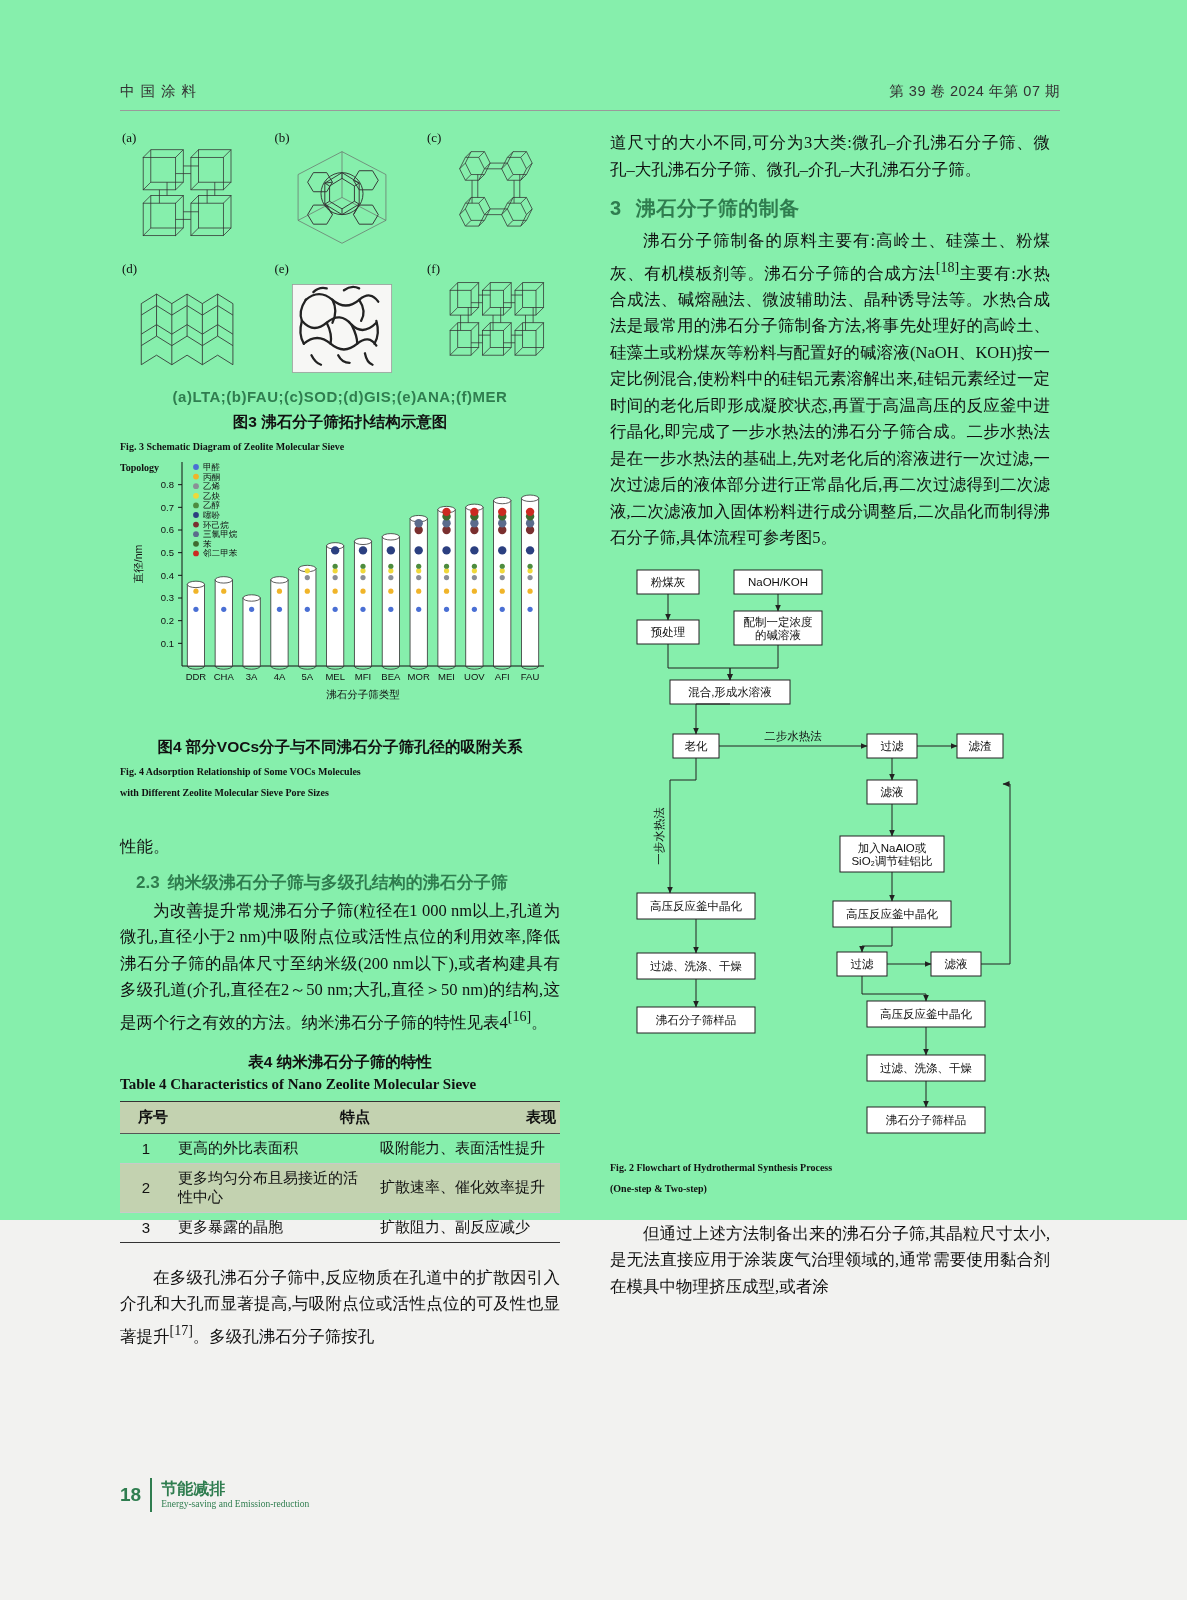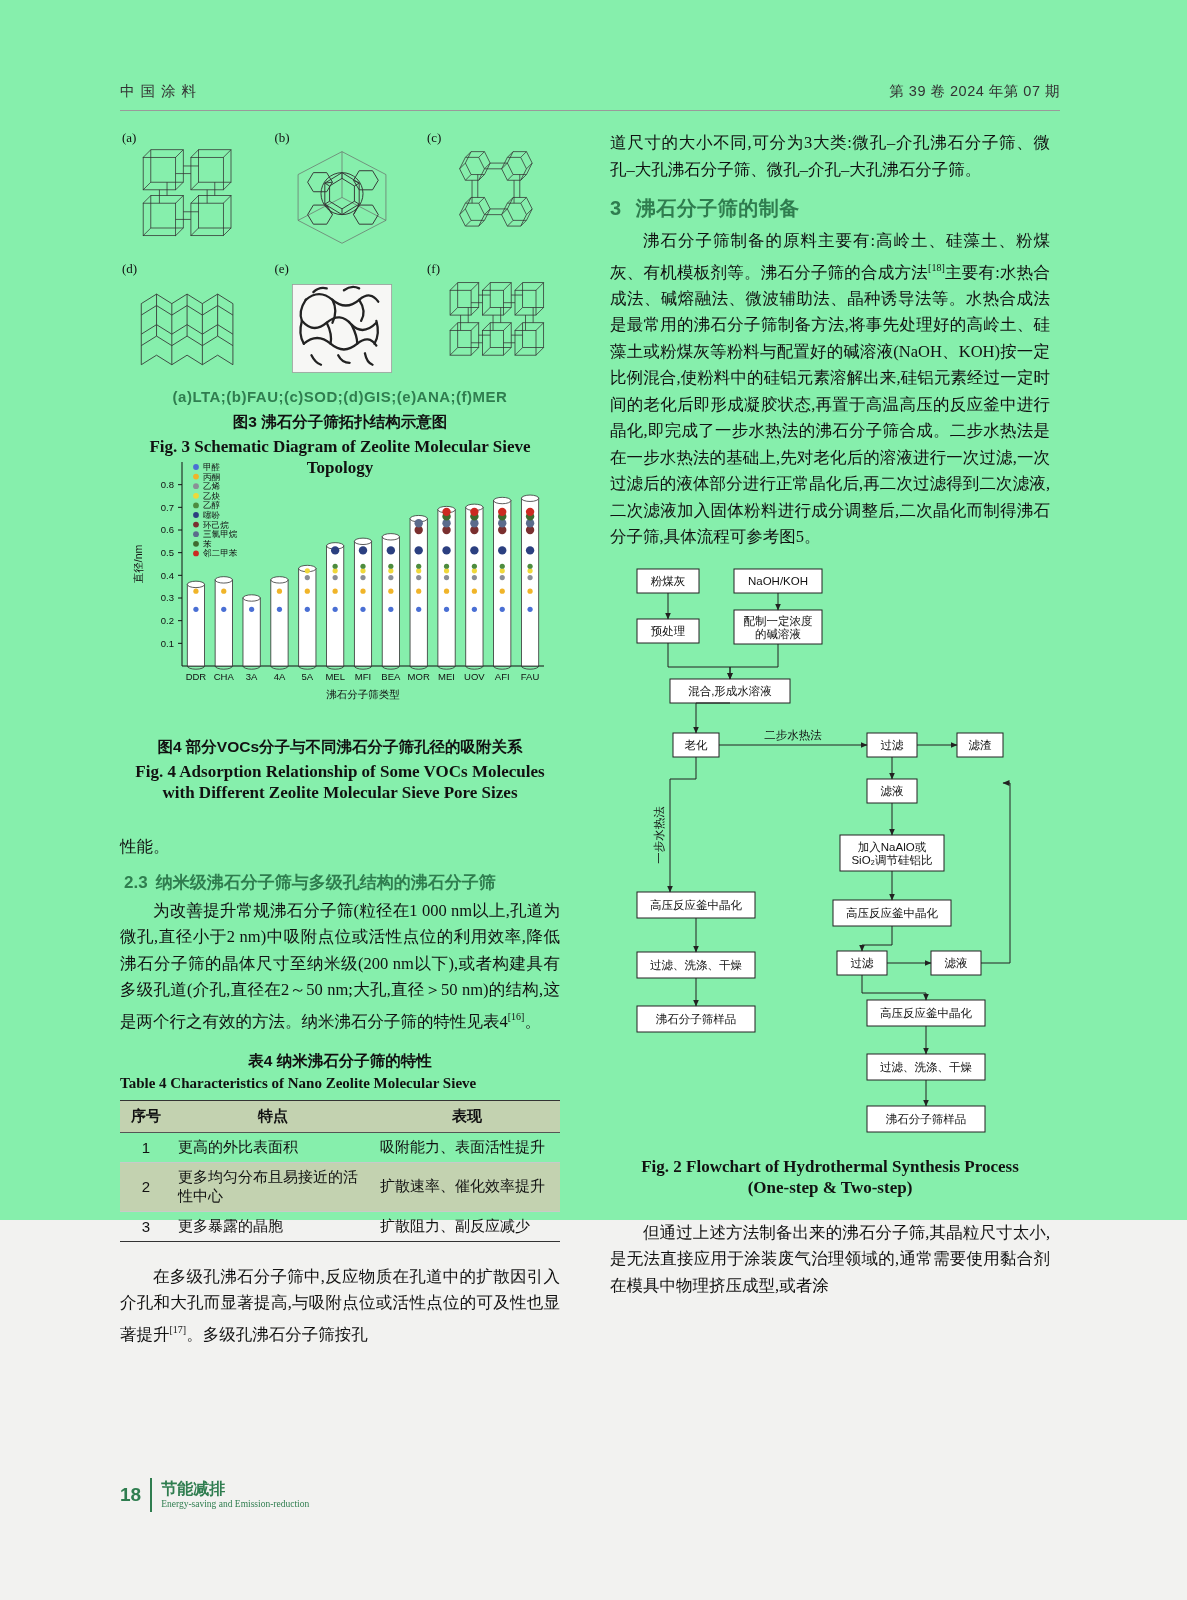--- a/index.html
+++ b/index.html
@@ -49,58 +49,58 @@
     font-size:20px;
     margin:12px 0 6px 0;
     letter-spacing:0.5px;
   }
   .sec-h .num{margin-right:14px;}
   .sub-h{
     font-family:"Liberation Sans", sans-serif;
     color:#2f7d4f;
     font-weight:bold;
     font-size:17px;
-    margin:10px 0 4px 4px;
+    margin:10px 0 4px 16px;
   }
   .sub-h .num{margin-right:8px;}
-  sup{font-size:10px;vertical-align:super;}
+  sup{font-size:14px;vertical-align:super;}
 
   
   .fig3-box{position:relative;width:440px;height:300px;margin-bottom:4px;}
   .cellrow{display:flex;justify-content:space-between;}
   .cell{position:relative;width:135px;height:125px;}
   .cell .lbl{position:absolute;left:2px;top:0;font-size:13px;font-family:"Liberation Serif",serif;}
   .lat{position:absolute;left:10px;top:14px;width:118px;height:105px;}
   .fig3-cap{
     text-align:center;font-size:15px;color:#2f7d4f;font-weight:bold;
     font-family:"Liberation Sans",sans-serif;margin-top:2px;letter-spacing:0.5px;
   }
   .cap-cn{
     text-align:center;font-weight:bold;font-size:15.5px;margin-top:7px;
     font-family:"Liberation Sans",sans-serif;
   }
   .cap-en{
-    text-align:center;font-weight:bold;font-size:17px;margin-top:3px;line-height:21px;
+    font-weight:bold;font-size:10px;margin-top:3px;line-height:21px;
     font-family:"Liberation Serif",serif;
   }
 
   
   .chart-wrap{position:relative;width:440px;height:290px;margin-top:10px;}
   .chart-svg{position:absolute;left:0;top:0;}
 
   
   .tbl-title-cn{text-align:center;font-weight:bold;font-size:15.5px;margin-top:16px;font-family:"Liberation Sans",sans-serif;}
   .tbl-title-en{text-align:left;font-weight:bold;font-size:15px;margin-top:3px;}
   table.t4{
     border-collapse:collapse;width:440px;margin-top:8px;font-size:15px;
     font-family:"Liberation Sans",sans-serif;
   }
   table.t4 th{
-    background:#c3d2b0;font-weight:bold;padding:6px 10px;border:none;
-    border-top:1.6px solid #333;border-bottom:1px solid #555;text-align:center;
+    background:#c3d2b0;font-weight:bold;padding:6px 4px;border:none;
+    border-top:1.6px solid #333;border-bottom:1px solid #555;text-align:right;
   }
   table.t4 td{padding:5px 6px;border-bottom:1px solid #c9c9c9;vertical-align:middle;}
   table.t4 tr.alt td{background:#c3d2b0;}
   table.t4 tr:last-child td{border-bottom:1.6px solid #333;}
   td.c{text-align:center;width:40px;}
   td.m{width:190px;}
   
   .flow-wrap{position:relative;width:440px;height:590px;margin-top:12px;}
   
   .footer{

